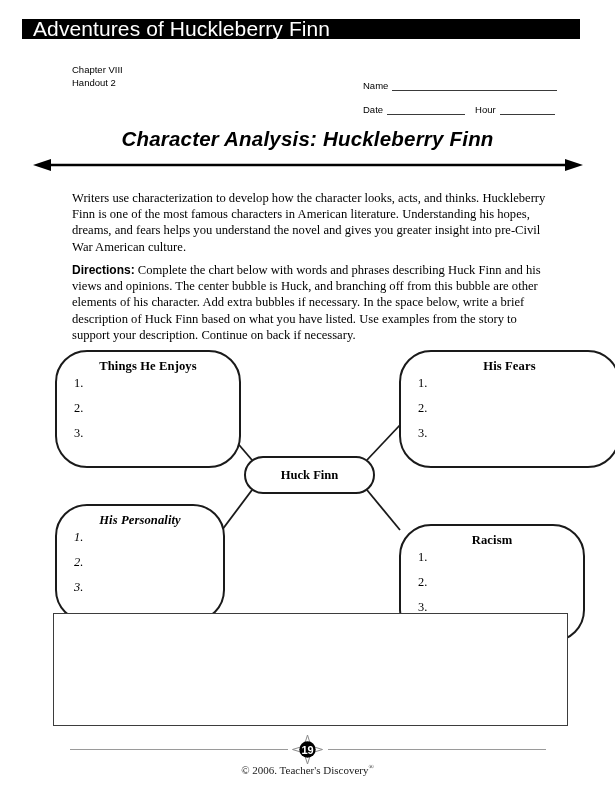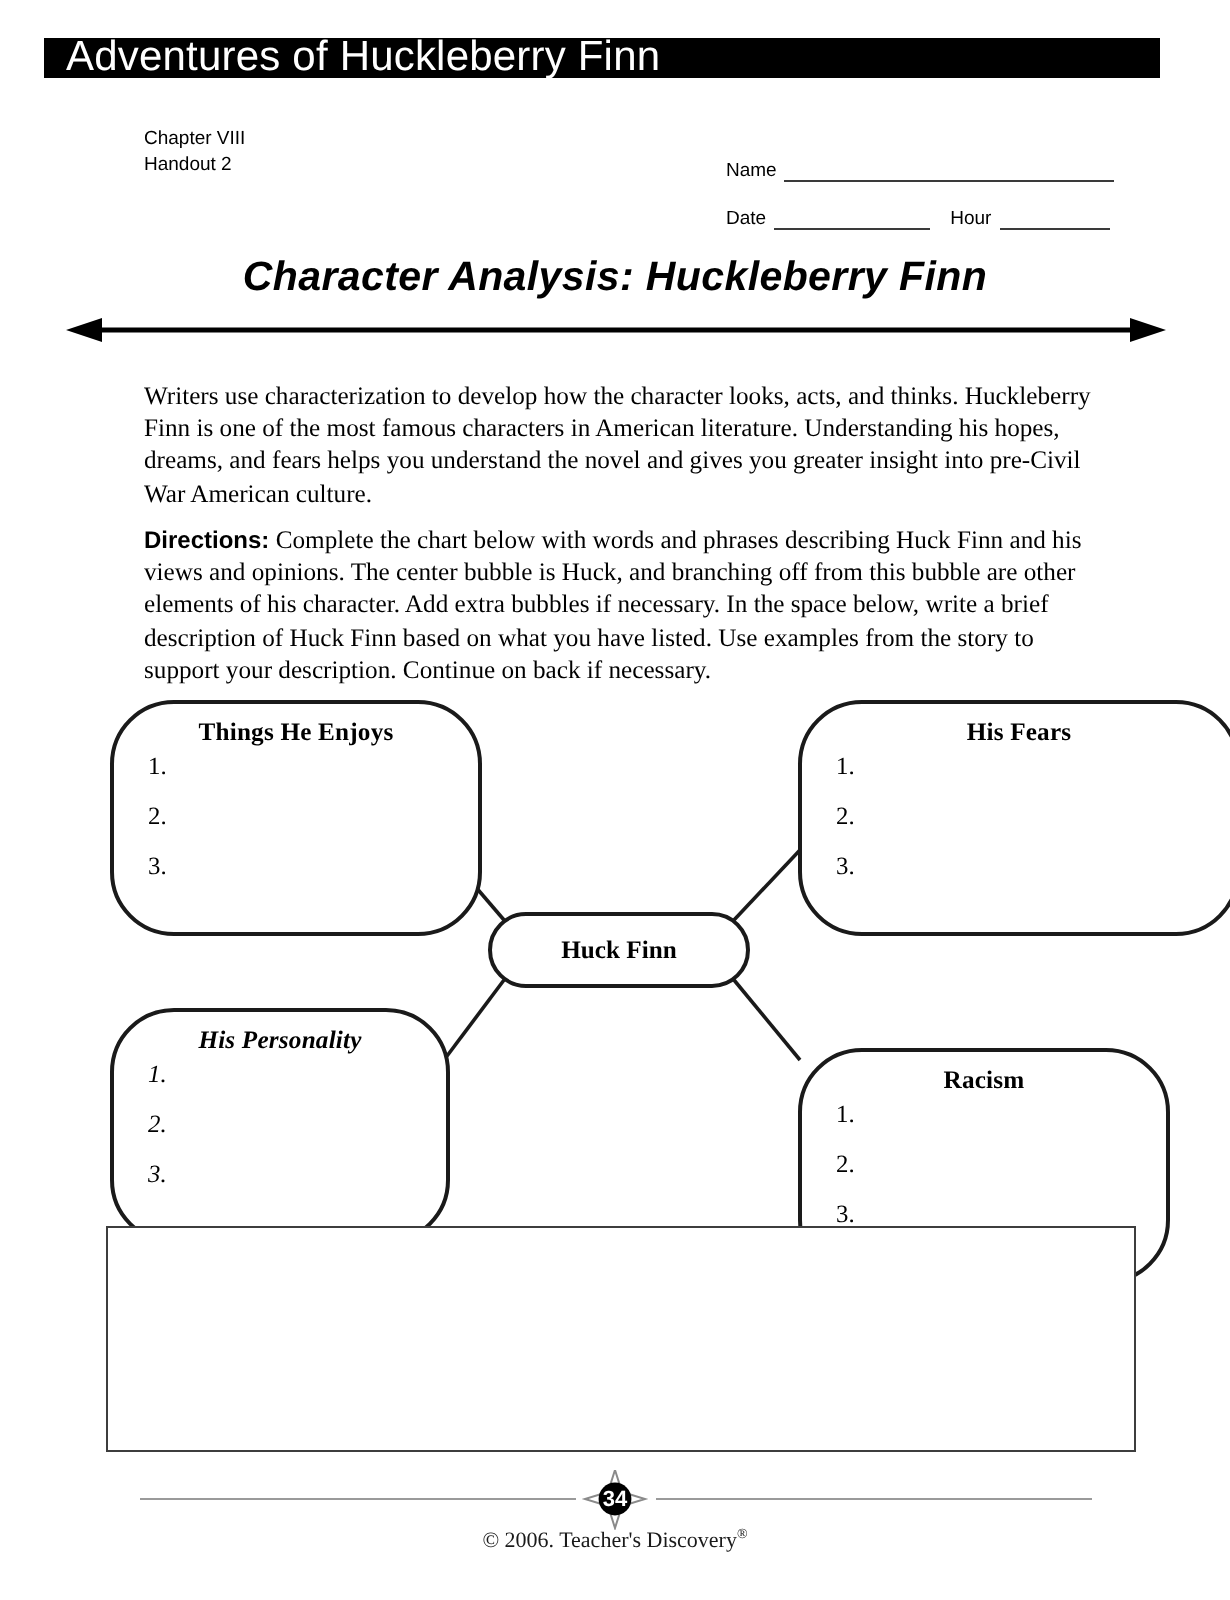--- a/index.html
+++ b/index.html
@@ -338,16 +338,16 @@
 <div class="footer">
   <div class="footer-rule-left"></div>
   <div class="footer-rule-right"></div>
 
   <div class="page-ornament">
     <svg width="45" height="30" viewBox="0 0 45 30" xmlns="http://www.w3.org/2000/svg">
       <polygon points="22.5,0 26,11 37.5,14.5 26,18 22.5,29 19,18 7.5,14.5 19,11" fill="#ffffff" stroke="#8a8a8a" stroke-width="1"></polygon>
       <circle cx="22.5" cy="14.5" r="8.2" fill="#000000"></circle>
     </svg>
   </div>
-  <div class="page-number">34</div>
+  <div class="page-number">19</div>
 
   <div class="copyright"><span>© 2006. Teacher's Discovery</span><sup>®</sup></div>
 </div>
 
 </body></html>

